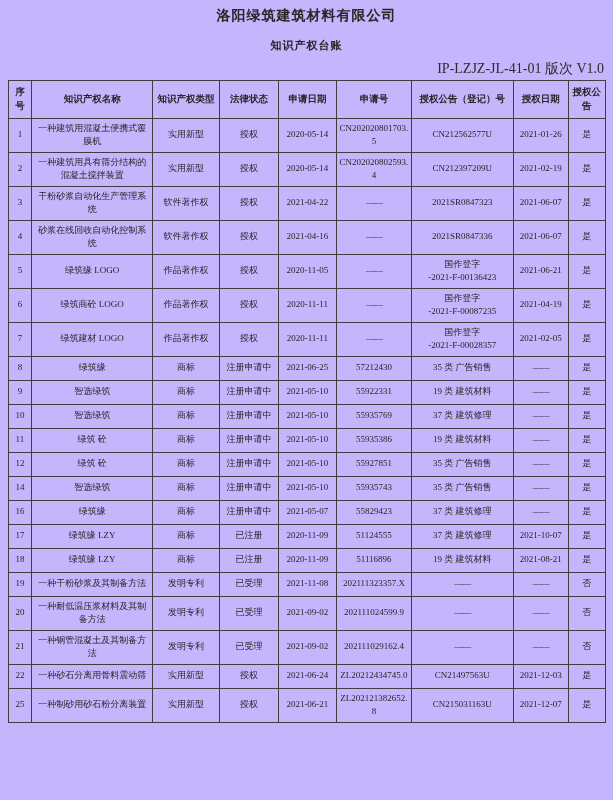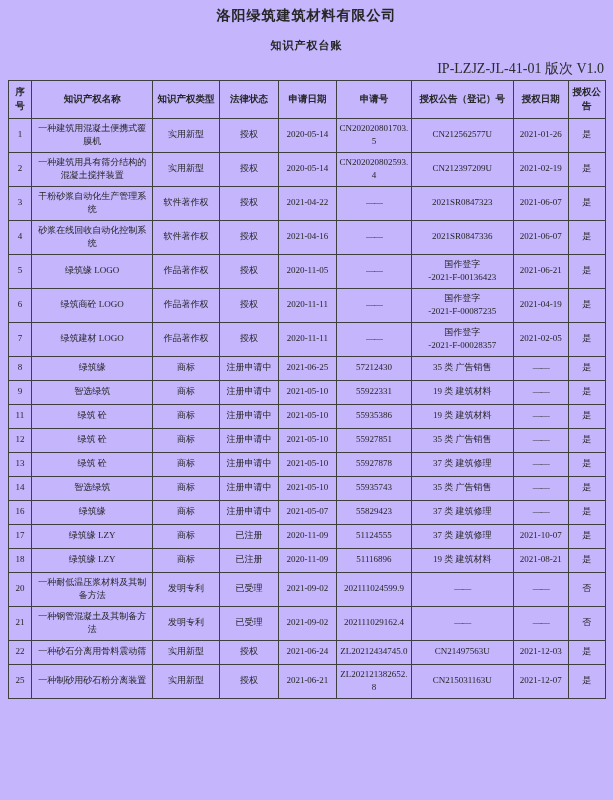--- a/index.html
+++ b/index.html
@@ -198,49 +198,49 @@
           <td>智选绿筑</td>
           <td>商标</td>
           <td>注册申请中</td>
           <td>2021-05-10</td>
           <td>55922331</td>
           <td>19 类 建筑材料</td>
           <td class="dash">——</td>
           <td>是</td>
         </tr>
         <tr>
+          <td>10</td>
+          <td>智选绿筑</td>
+          <td>商标</td>
+          <td>注册申请中</td>
+          <td>2021-05-10</td>
+          <td>55935769</td>
+          <td>37 类 建筑修理</td>
+          <td class="dash">——</td>
+          <td>是</td>
+        </tr>
+        <tr>
           <td>11</td>
           <td>绿筑 砼</td>
           <td>商标</td>
           <td>注册申请中</td>
           <td>2021-05-10</td>
           <td>55935386</td>
           <td>19 类 建筑材料</td>
           <td class="dash">——</td>
           <td>是</td>
         </tr>
         <tr>
           <td>12</td>
           <td>绿筑 砼</td>
           <td>商标</td>
           <td>注册申请中</td>
           <td>2021-05-10</td>
           <td>55927851</td>
           <td>35 类 广告销售</td>
-          <td class="dash">——</td>
-          <td>是</td>
-        </tr>
-        <tr>
-          <td>13</td>
-          <td>绿筑 砼</td>
-          <td>商标</td>
-          <td>注册申请中</td>
-          <td>2021-05-10</td>
-          <td>55927878</td>
-          <td>37 类 建筑修理</td>
           <td class="dash">——</td>
           <td>是</td>
         </tr>
         <tr>
           <td>14</td>
           <td>智选绿筑</td>
           <td>商标</td>
           <td>注册申请中</td>
           <td>2021-05-10</td>
           <td>55935743</td>
@@ -273,20 +273,31 @@
         <tr>
           <td>18</td>
           <td>绿筑缘 LZY</td>
           <td>商标</td>
           <td>已注册</td>
           <td>2020-11-09</td>
           <td>51116896</td>
           <td>19 类 建筑材料</td>
           <td>2021-08-21</td>
           <td>是</td>
+        </tr>
+        <tr>
+          <td>19</td>
+          <td>一种干粉砂浆及其制备方法</td>
+          <td>发明专利</td>
+          <td>已受理</td>
+          <td>2021-11-08</td>
+          <td>202111323357.X</td>
+          <td class="dash">——</td>
+          <td class="dash">——</td>
+          <td>否</td>
         </tr>
         <tr>
           <td>20</td>
           <td>一种耐低温压浆材料及其制备方法</td>
           <td>发明专利</td>
           <td>已受理</td>
           <td>2021-09-02</td>
           <td>202111024599.9</td>
           <td class="dash">——</td>
           <td class="dash">——</td>

